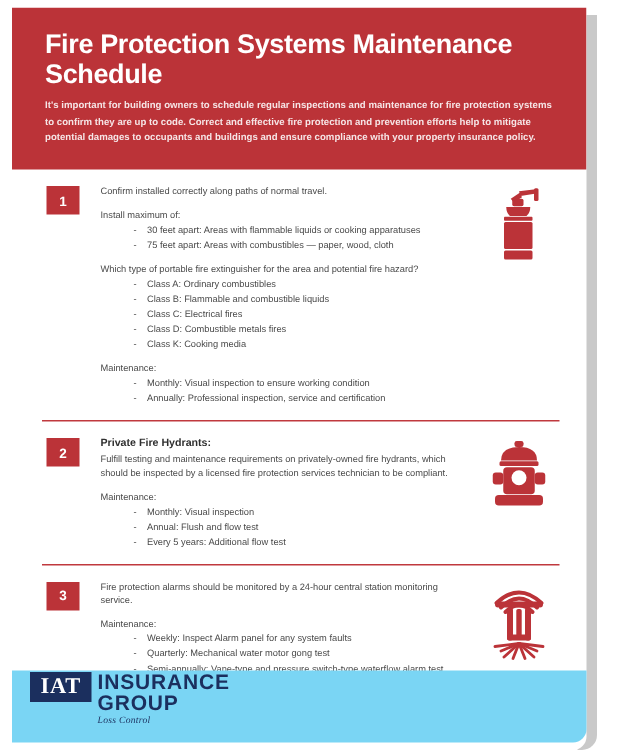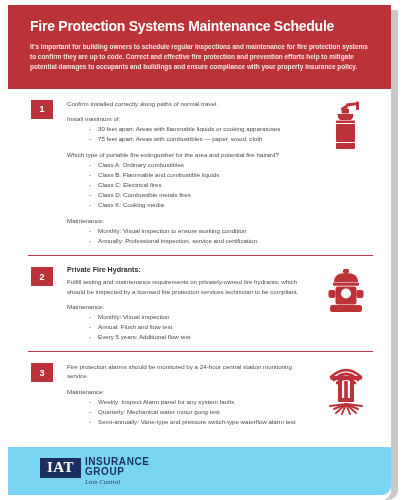--- a/index.html
+++ b/index.html
@@ -46,21 +46,21 @@
 
   
   .header {
     background: #bb3338;
     color: #ffffff;
     padding: 14px 22px 16px 22px;
     box-sizing: border-box;
   }
   .header h1 {
     margin: 0 0 7px 0;
-    font-size: 14px;
+    font-size: 18px;
     font-weight: bold;
     letter-spacing: -0.25px;
     line-height: 1.12;
   }
   .header p {
     margin: 0;
     font-size: 6.4px;
     line-height: 1.62;
     font-weight: bold;
     letter-spacing: 0.02px;
@@ -158,22 +158,22 @@
     position: absolute;
     left: 8px;
     bottom: 5px;
     width: 383px;
     height: 48px;
     background: #7ad5f4;
     border-radius: 0 0 9px 0;
     z-index: 2;
     box-sizing: border-box;
     display: flex;
-    align-items: center;
-    padding-left: 32px;
+    align-items: flex-start;
+    padding-left: 12px;
   }
   .logo {
     display: flex;
     align-items: flex-start;
   }
   .logo-mark {
     width: 41px;
     height: 20px;
     background: #1b2f5e;
     color: #ffffff;
@@ -187,21 +187,21 @@
     margin-right: 4px;
     margin-top: 1px;
   }
   .logo-text {
     display: flex;
     flex-direction: column;
     justify-content: flex-start;
   }
   .logo-l1, .logo-l2 {
     color: #1b2f5e;
-    font-size: 10px;
+    font-size: 14px;
     font-weight: bold;
     letter-spacing: 0.55px;
     line-height: 1.02;
   }
   .logo-l3 {
     color: #1b2f5e;
     font-family: "Liberation Serif", serif;
     font-style: italic;
     font-size: 6.4px;
     letter-spacing: 0.2px;

